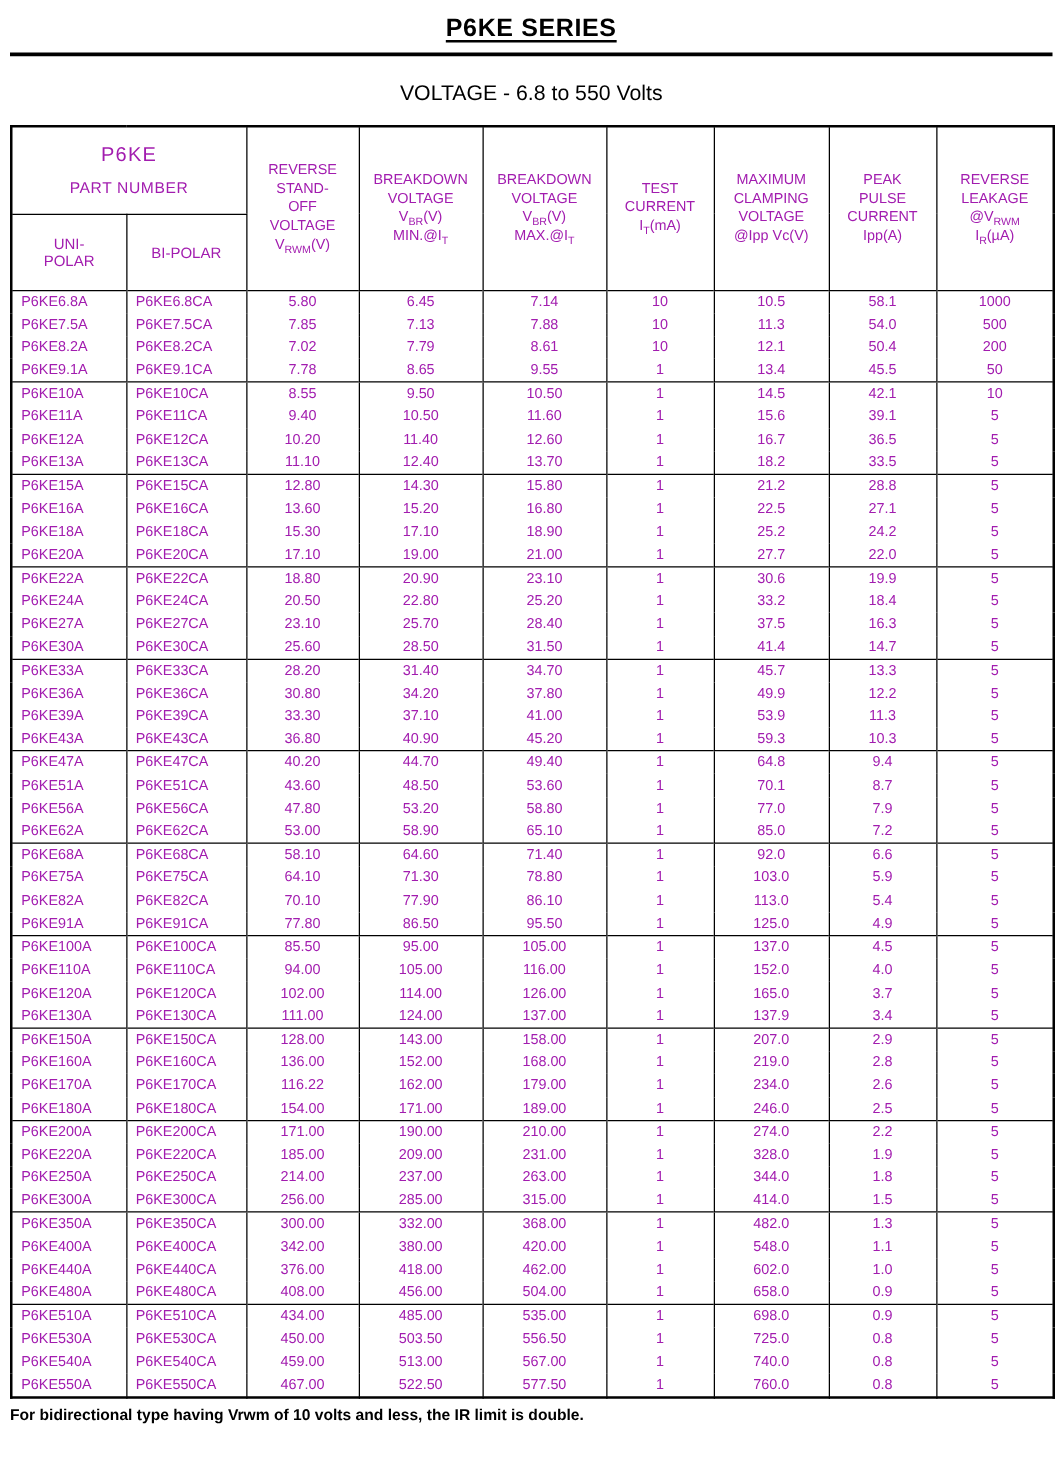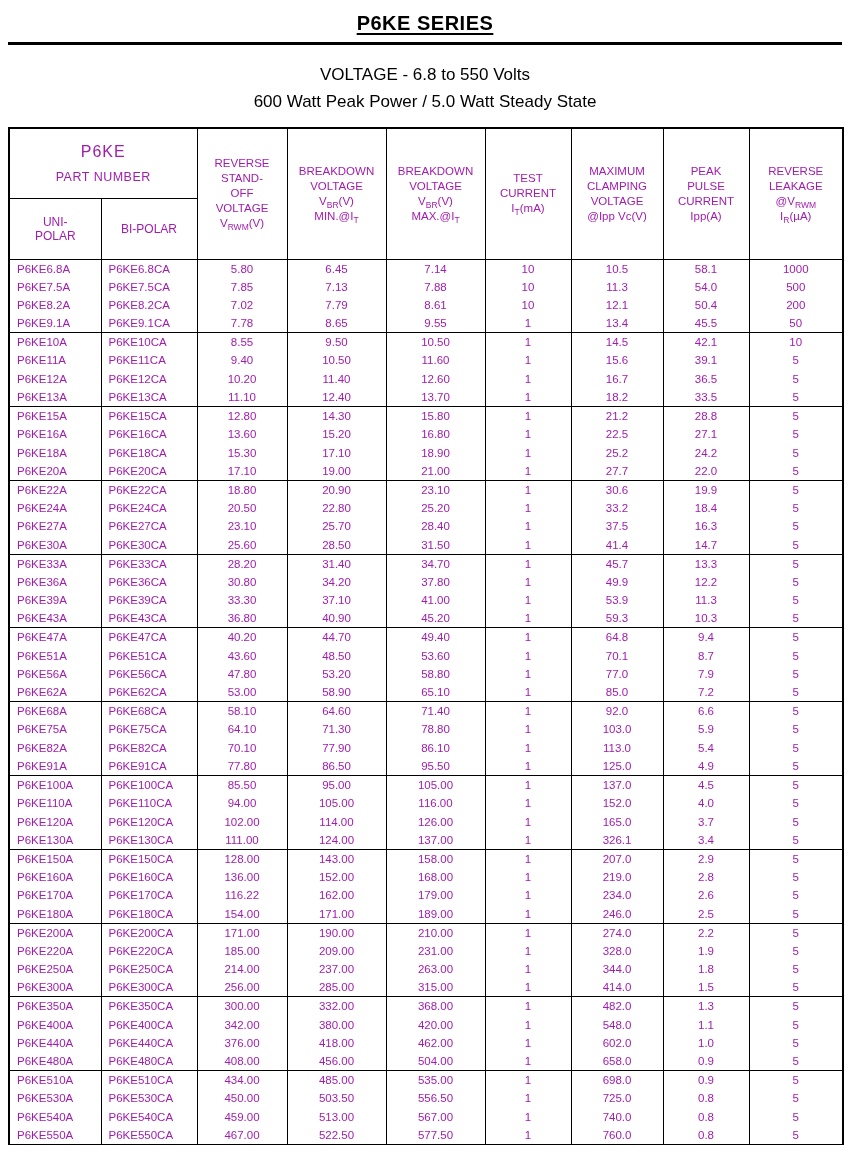--- a/index.html
+++ b/index.html
@@ -54,21 +54,20 @@
 </style>
 </head>
 <body>
 
 <div class="page">
 
   <h1 class="title">P6KE SERIES</h1>
   <div class="title-rule"></div>
 
   <div class="subtitle first">VOLTAGE - 6.8 to 550 Volts</div>
-  <div class="subtitle second">600 Watt Peak Power / 5.0 Watt Steady State</div>
 
   <table class="spec">
     <colgroup>
       <col style="width:92px">
         <col style="width:96px">
         <col style="width:90px">
       <col style="width:99px">
         <col style="width:99px">
         <col style="width:86px">
       <col style="width:92px">
@@ -472,21 +471,21 @@
           <td>3.7</td>
           <td>5</td>
         </tr>
         <tr>
           <td class="part">P6KE130A</td>
           <td class="part">P6KE130CA</td>
           <td>111.00</td>
           <td>124.00</td>
           <td>137.00</td>
           <td>1</td>
-          <td>326.1</td>
+          <td>137.9</td>
           <td>3.4</td>
           <td>5</td>
         </tr>
         <tr class="group-start">
           <td class="part">P6KE150A</td>
           <td class="part">P6KE150CA</td>
           <td>128.00</td>
           <td>143.00</td>
           <td>158.00</td>
           <td>1</td>

